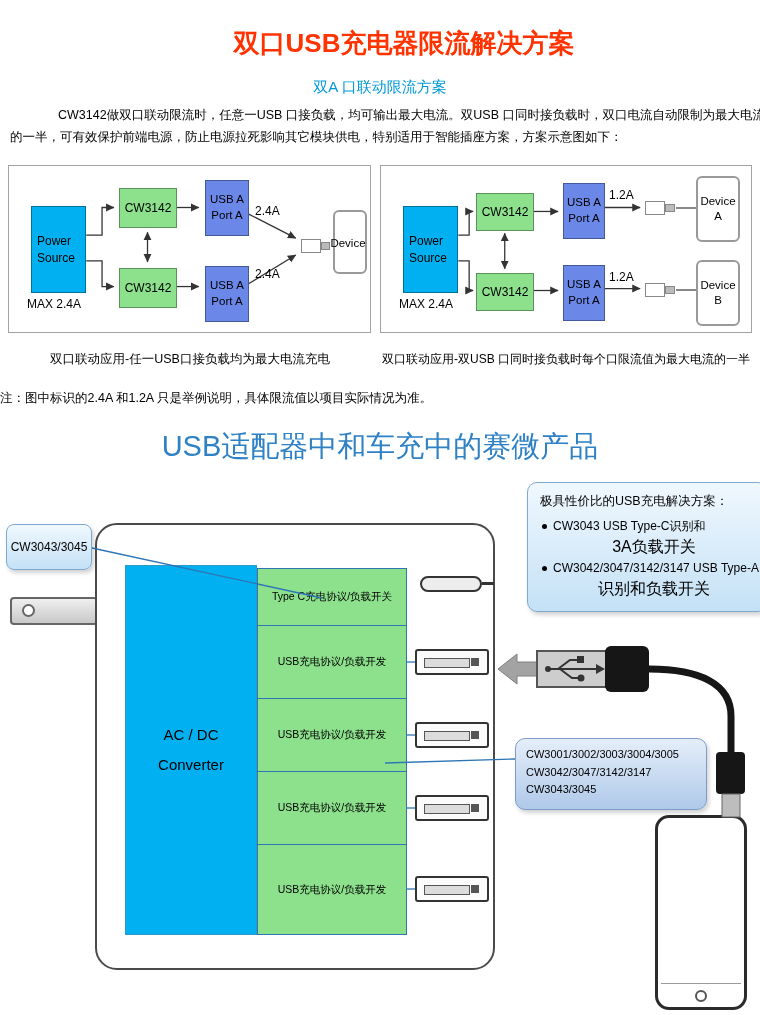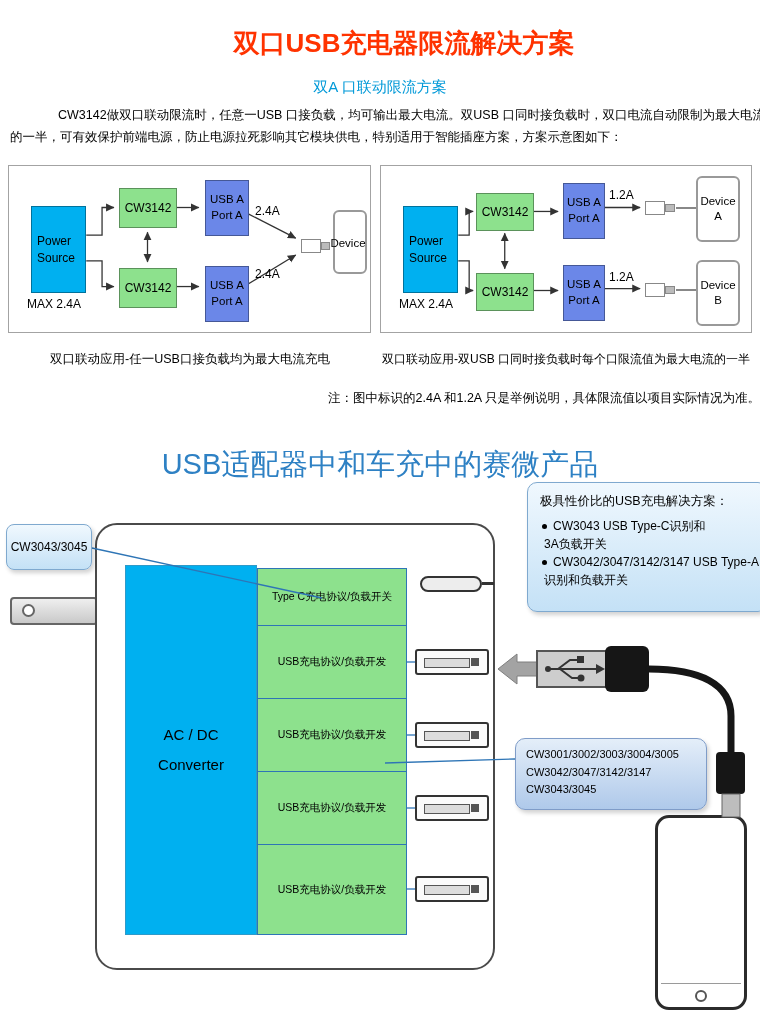--- a/index.html
+++ b/index.html
@@ -68,23 +68,23 @@
            display:flex; flex-direction:column; justify-content:center; align-items:center;
            font-size:11.5px; line-height:1.3; }
   .p1 .phone { left:324px; top:44px; width:34px; height:64px; }
   .p1 .devlbl { position:absolute; left:316px; top:71px; width:46px; text-align:center; font-size:11.5px; }
   .p2 .phone-a { left:315px; top:10px; width:44px; height:66px; }
   .p2 .phone-b { left:315px; top:94px; width:44px; height:66px; }
 
   .caption { position:absolute; top:351px; text-align:center; font-size:12px; white-space:nowrap; }
   .cap1 { left:8px; width:364px; font-size:12.5px; }
   .cap2 { left:380px; width:372px; }
-  .note { position:absolute; top:390px; left:0; width:100%; text-align:right; font-size:12.5px; white-space:nowrap; }
-
-  .section-title { position:absolute; top:445px; left:0; width:100%; text-align:center;
+  .note { position:absolute; top:390px; left:0; width:100%; text-align:left; font-size:12.5px; white-space:nowrap; }
+
+  .section-title { position:absolute; top:427px; left:0; width:100%; text-align:center;
                    font-size:29px; font-weight:500; color:var(--section_blue,#2E81C4); }
 
   
   .bottom { position:absolute; left:0; top:470px; width:760px; height:545px; }
   .prong { position:absolute; left:10px; top:127px; width:88px; height:28px;
            background:linear-gradient(180deg,#EFEFEF,#C9C9C9); border:2px solid #666; border-radius:4px; }
   .prong-hole { position:absolute; left:22px; top:134px; width:13px; height:13px;
                 background:#fff; border:2px solid #666; border-radius:50%; }
   .adapter { position:absolute; left:95px; top:53px; width:400px; height:447px;
              background:#fff; border:2px solid #4A4A4A; border-radius:22px; }
@@ -122,21 +122,21 @@
   .home-btn { position:absolute; left:50%; margin-left:-6px; top:172px; width:12px; height:12px;
               border:2px solid #555; border-radius:50%; background:#fff; }
 
   .callout { position:absolute; border:1px solid #7FA9CF; border-radius:10px; z-index:10;
              background:linear-gradient(180deg,#F0F8FE 0%,#C4E1F6 100%);
              box-shadow:2px 3px 4px rgba(0,0,0,0.18); }
   .callout-solution { left:527px; top:12px; width:241px; height:130px; padding:10px 12px; }
   .callout-solution .ttl { font-size:12.5px; margin-bottom:7px; white-space:nowrap; }
   .b-item { display:flex; font-size:12px; line-height:1.5; white-space:nowrap; }
   .dot { width:5px; height:5px; background:#000; border-radius:50%; margin:7px 6px 0 2px; flex:none; }
-  .b-cont { margin-left:4px; font-size:12px; line-height:1.5; white-space:nowrap; }
+  .b-cont { margin-left:13px; font-size:16px; line-height:1.5; white-space:nowrap;text-align:center; }
 
   .callout-chip { left:6px; top:54px; width:86px; height:46px; border-radius:8px;
                   display:flex; justify-content:center; align-items:center; font-size:12px; }
   .callout-parts { left:515px; top:268px; width:192px; height:72px; padding:7px 10px;
                    background:linear-gradient(180deg,#E4EEF9 0%,#AFC9EA 100%); border-color:#7F9CC8; }
   .callout-parts div { font-size:11px; line-height:1.6; white-space:nowrap; }
 </style>
 </head>
 <body>
 

